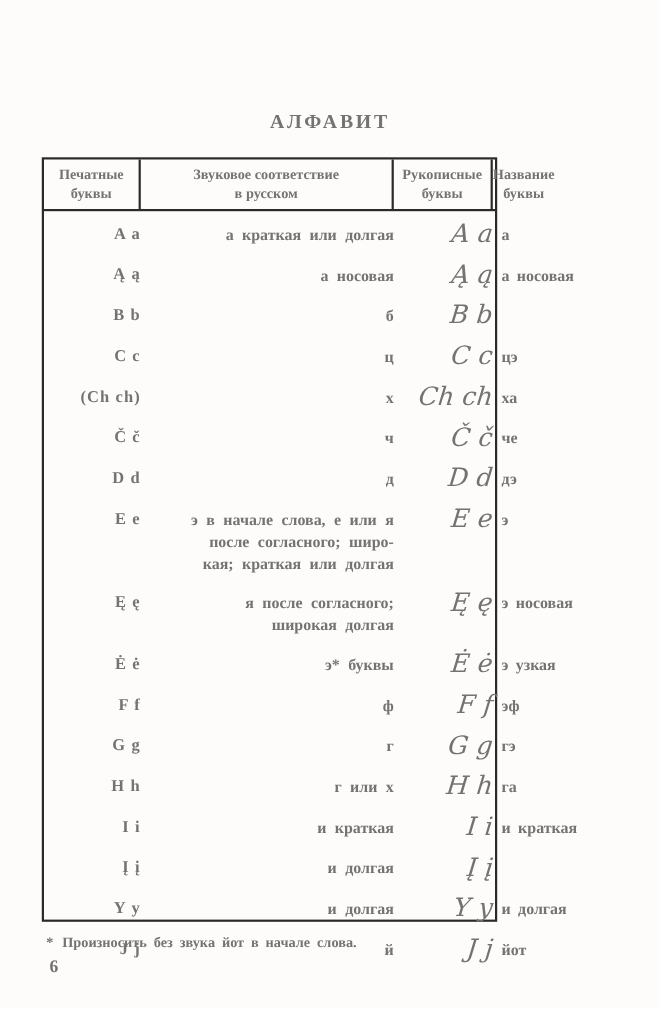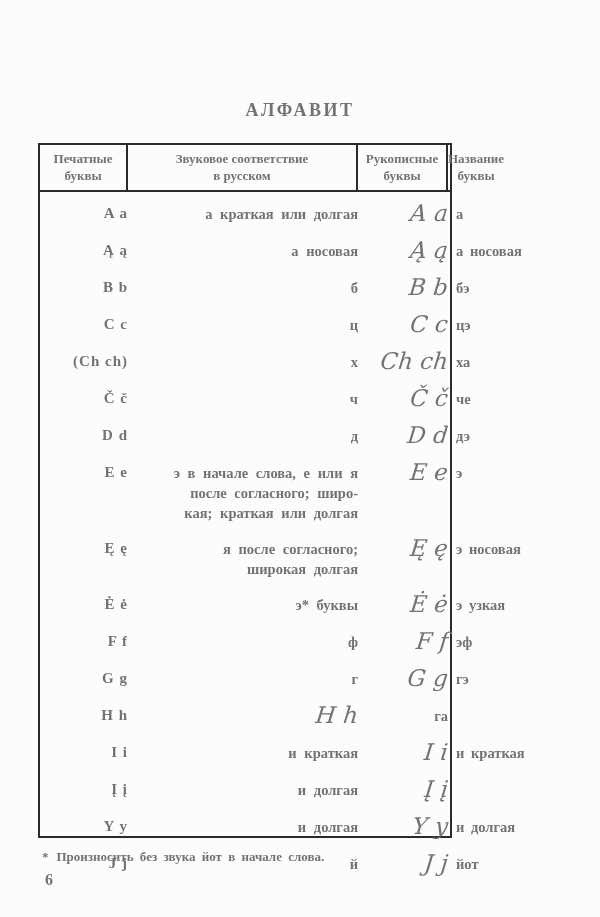--- a/index.html
+++ b/index.html
@@ -149,21 +149,20 @@
     <div class="c1">Ą ą</div>
     <div class="c2">а носовая</div>
     <div class="c3">Ą ą</div>
     <div class="c4">а носовая</div>
   </div>
 
   <div class="row">
     <div class="c1">B b</div>
     <div class="c2">б</div>
     <div class="c3">B b</div>
-    <div class="c4">бэ</div>
   </div>
 
   <div class="row">
     <div class="c1">C c</div>
     <div class="c2">ц</div>
     <div class="c3">C c</div>
     <div class="c4">цэ</div>
   </div>
 
   <div class="row">
@@ -220,20 +219,21 @@
 
   <div class="row">
     <div class="c1">G g</div>
     <div class="c2">г</div>
     <div class="c3">G g</div>
     <div class="c4">гэ</div>
   </div>
 
   <div class="row">
     <div class="c1">H h</div>
+    <div class="c2">г или х</div>
     <div class="c3">H h</div>
     <div class="c4">га</div>
   </div>
 
   <div class="row">
     <div class="c1">I i</div>
     <div class="c2">и краткая</div>
     <div class="c3">I i</div>
     <div class="c4">и краткая</div>
   </div>

